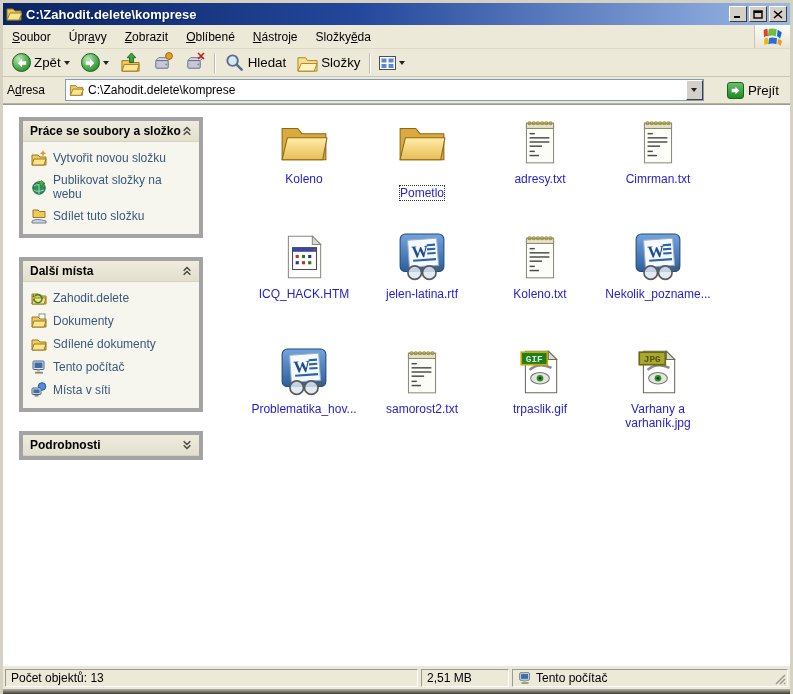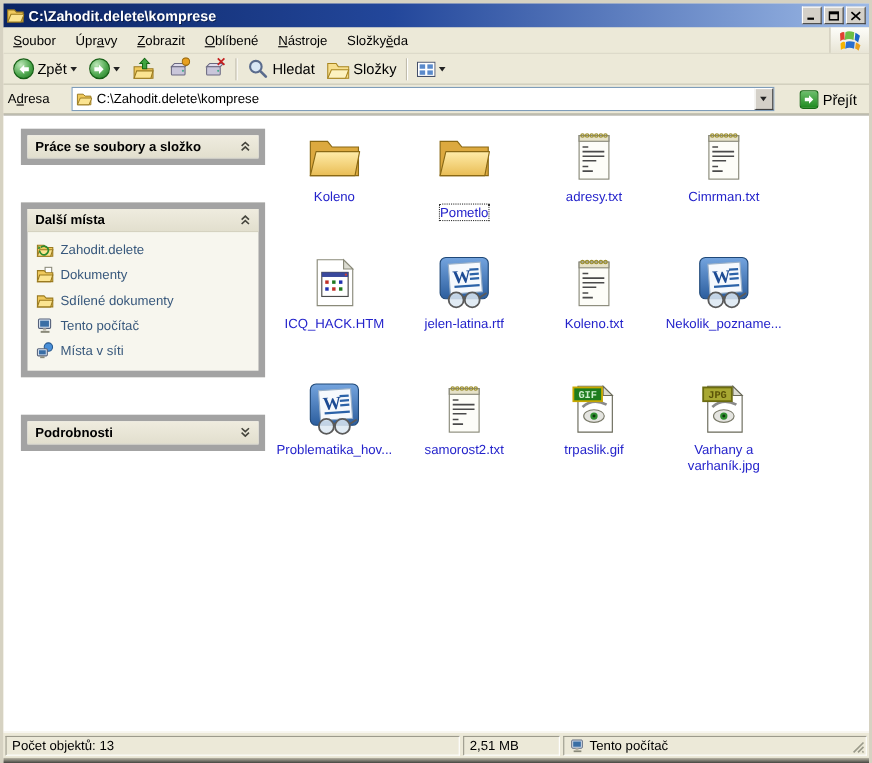--- a/index.html
+++ b/index.html
@@ -53,21 +53,21 @@
   .combo-dd{width:17px;height:20px;background:#D4D0C8;border:1px solid;
     border-color:#FFFFFF #404040 #404040 #FFFFFF;display:flex;align-items:center;justify-content:center;padding:0;}
   .go-btn{display:flex;align-items:center;gap:4px;padding:2px 6px 2px 4px;background:transparent;
     border:1px solid transparent;white-space:nowrap;}
   .go-ic{width:17px;height:17px;border-radius:3px;display:flex;align-items:center;justify-content:center;
     background:linear-gradient(#6CBE6C,#1F8A1F);border:1px solid #146914;}
   .go-ic svg{width:11px;height:11px;}
   
   .content{flex:1;display:flex;background:#fff;border-top:1px solid #9C9A8C;overflow:hidden;}
   .sidebar{width:240px;flex:none;padding:12px 0 0 16px;}
-  .panel{width:222px;border:6px solid #a3a3a3;background:#F7F6EE;margin-bottom:34px;}
+  .panel{width:184px;border:4px solid #a3a3a3;background:#F7F6EE;margin-bottom:19px;}
   .panel-hd{height:21px;display:flex;align-items:center;justify-content:space-between;
     padding:0 7px;background:linear-gradient(#EFECDF,#E2DFCE);border-bottom:1px solid #D5D2C0;
     font-weight:bold;cursor:default;}
   .panel-hd svg{width:10px;height:10px;}
   .panel-bd{padding:8px 6px 10px 8px;display:flex;flex-direction:column;gap:7px;}
   .task{display:flex;align-items:center;gap:6px;color:#38587C;cursor:pointer;line-height:14px;}
   .task svg{width:16px;height:16px;flex:none;}
   
   .files{flex:1;padding:6px 0 0 2px;}
   .file-grid{display:flex;flex-wrap:wrap;width:474px;}
@@ -402,20 +402,40 @@
   <div class="content">
 
     <div class="sidebar">
       <div class="panel">
         <div class="panel-hd">
           <span>Práce se soubory a složko</span>
           <svg>
               <use href="#sym-chevup"></use>
             </svg>
         </div>
+        <div class="panel-bd">
+          <div class="task">
+            <svg>
+                <use href="#sym-foldernew16"></use>
+              </svg>
+            <span>Vytvořit novou složku</span>
+          </div>
+          <div class="task">
+            <svg>
+                <use href="#sym-globe16"></use>
+              </svg>
+            <span>Publikovat složky na webu</span>
+          </div>
+          <div class="task">
+            <svg>
+                <use href="#sym-share16"></use>
+              </svg>
+            <span>Sdílet tuto složku</span>
+          </div>
+        </div>
       </div>
 
       <div class="panel">
         <div class="panel-hd">
           <span>Další místa</span>
           <svg>
               <use href="#sym-chevup"></use>
             </svg>
         </div>
         <div class="panel-bd">

